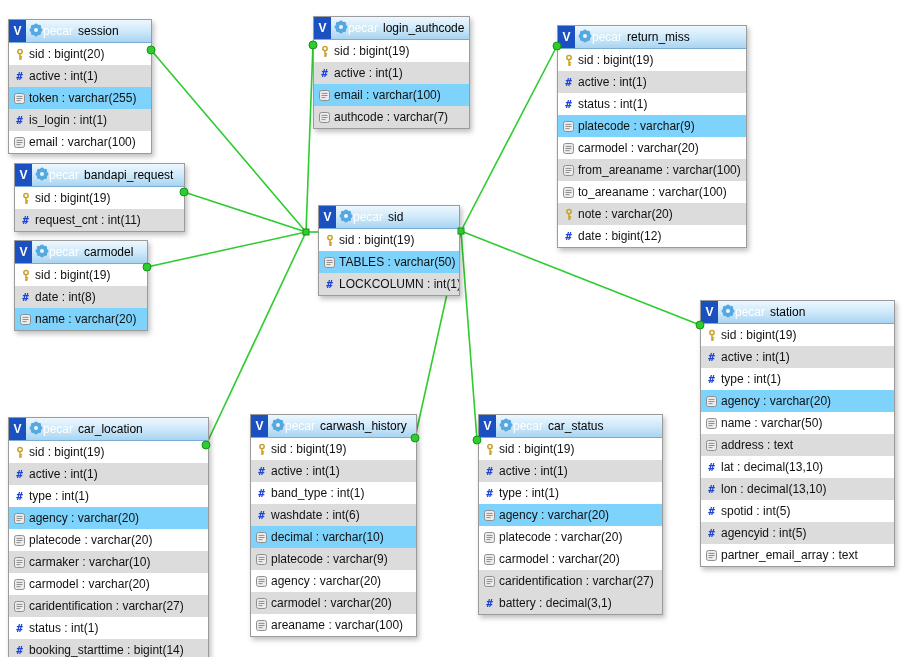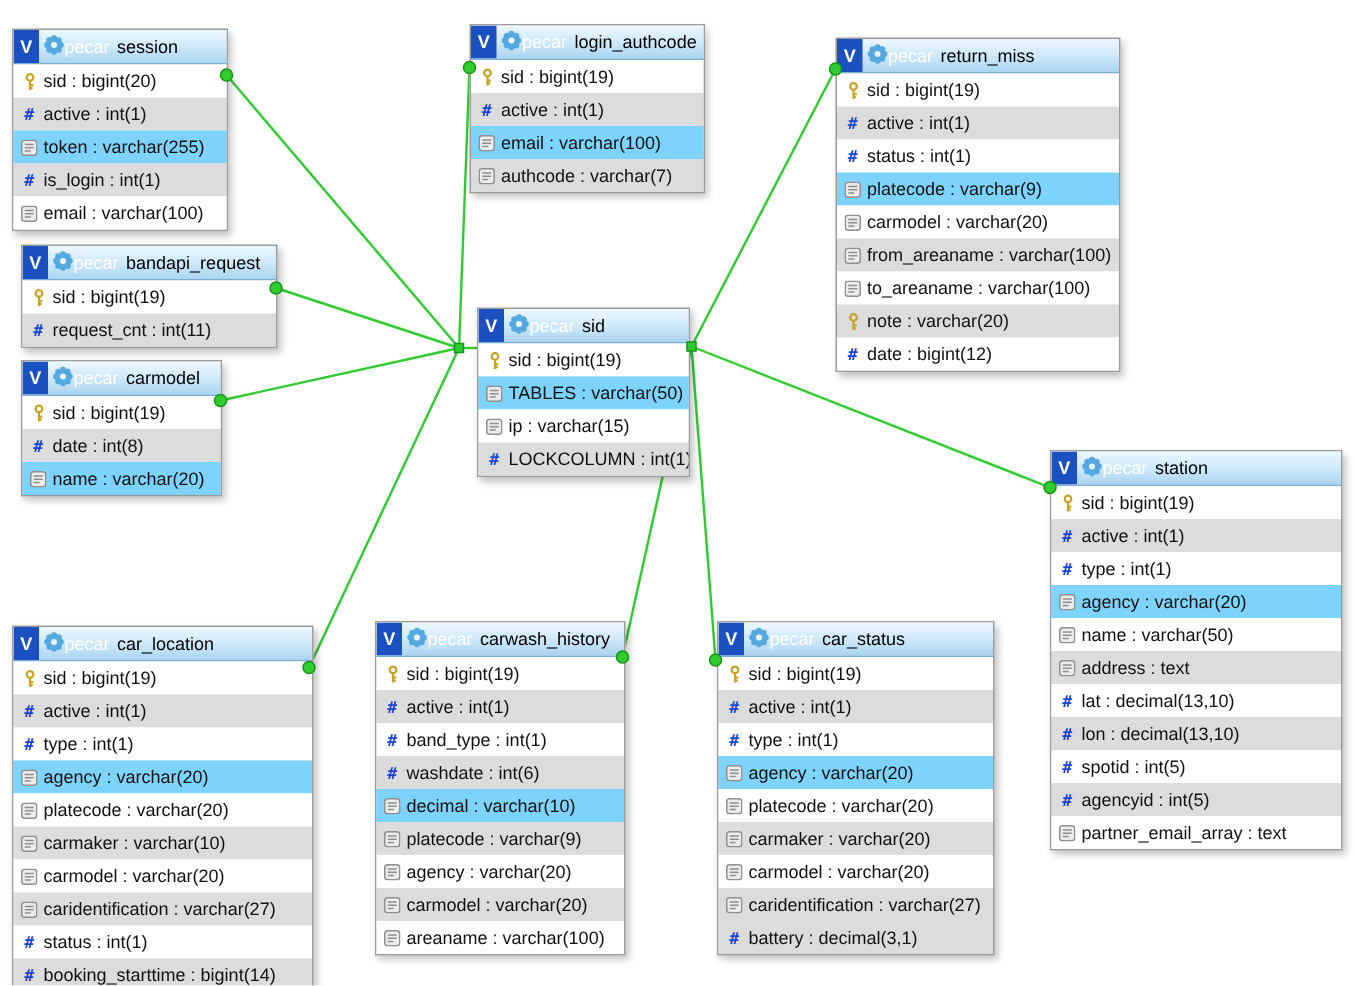--- a/index.html
+++ b/index.html
@@ -376,29 +376,20 @@
       </div>
       <div class="er-row pink">
         <span class="icon-box">
           <svg width="11" height="11" viewBox="0 0 11 11">
             <rect x="0.5" y="0.5" width="10" height="10" rx="2" fill="#ececec" stroke="#8f8f8f"></rect>
             <path d="M2.5 3.4 H8.5 M2.5 5.5 H8.5 M2.5 7.6 H6.5" stroke="#8f8f8f" stroke-width="1" fill="none"></path>
           </svg>
         </span>
         <span class="coltext"><span>TABLES</span><span> : </span><span>varchar(50)</span></span>
       </div>
-      <div class="er-row white">
-        <span class="icon-box">
-          <svg width="11" height="11" viewBox="0 0 11 11">
-            <rect x="0.5" y="0.5" width="10" height="10" rx="2" fill="#ececec" stroke="#8f8f8f"></rect>
-            <path d="M2.5 3.4 H8.5 M2.5 5.5 H8.5 M2.5 7.6 H6.5" stroke="#8f8f8f" stroke-width="1" fill="none"></path>
-          </svg>
-        </span>
-        <span class="coltext"><span>ip</span><span> : </span><span>varchar(15)</span></span>
-      </div>
       <div class="er-row gray">
         <span class="icon-box">
           <span class="numicon">#</span>
         </span>
         <span class="coltext"><span>LOCKCOLUMN</span><span> : </span><span>int(1)</span></span>
       </div>
     </div>
     <div class="er-table" style="left: 700px; top: 300px; width: 193px;">
       <div class="er-header">
         <span class="vbadge">V</span>
@@ -752,29 +743,20 @@
         <span class="coltext"><span>agency</span><span> : </span><span>varchar(20)</span></span>
       </div>
       <div class="er-row white">
         <span class="icon-box">
           <svg width="11" height="11" viewBox="0 0 11 11">
             <rect x="0.5" y="0.5" width="10" height="10" rx="2" fill="#ececec" stroke="#8f8f8f"></rect>
             <path d="M2.5 3.4 H8.5 M2.5 5.5 H8.5 M2.5 7.6 H6.5" stroke="#8f8f8f" stroke-width="1" fill="none"></path>
           </svg>
         </span>
         <span class="coltext"><span>platecode</span><span> : </span><span>varchar(20)</span></span>
-      </div>
-      <div class="er-row gray">
-        <span class="icon-box">
-          <svg width="11" height="11" viewBox="0 0 11 11">
-            <rect x="0.5" y="0.5" width="10" height="10" rx="2" fill="#ececec" stroke="#8f8f8f"></rect>
-            <path d="M2.5 3.4 H8.5 M2.5 5.5 H8.5 M2.5 7.6 H6.5" stroke="#8f8f8f" stroke-width="1" fill="none"></path>
-          </svg>
-        </span>
-        <span class="coltext"><span>carmaker</span><span> : </span><span>varchar(20)</span></span>
       </div>
       <div class="er-row white">
         <span class="icon-box">
           <svg width="11" height="11" viewBox="0 0 11 11">
             <rect x="0.5" y="0.5" width="10" height="10" rx="2" fill="#ececec" stroke="#8f8f8f"></rect>
             <path d="M2.5 3.4 H8.5 M2.5 5.5 H8.5 M2.5 7.6 H6.5" stroke="#8f8f8f" stroke-width="1" fill="none"></path>
           </svg>
         </span>
         <span class="coltext"><span>carmodel</span><span> : </span><span>varchar(20)</span></span>
       </div>

